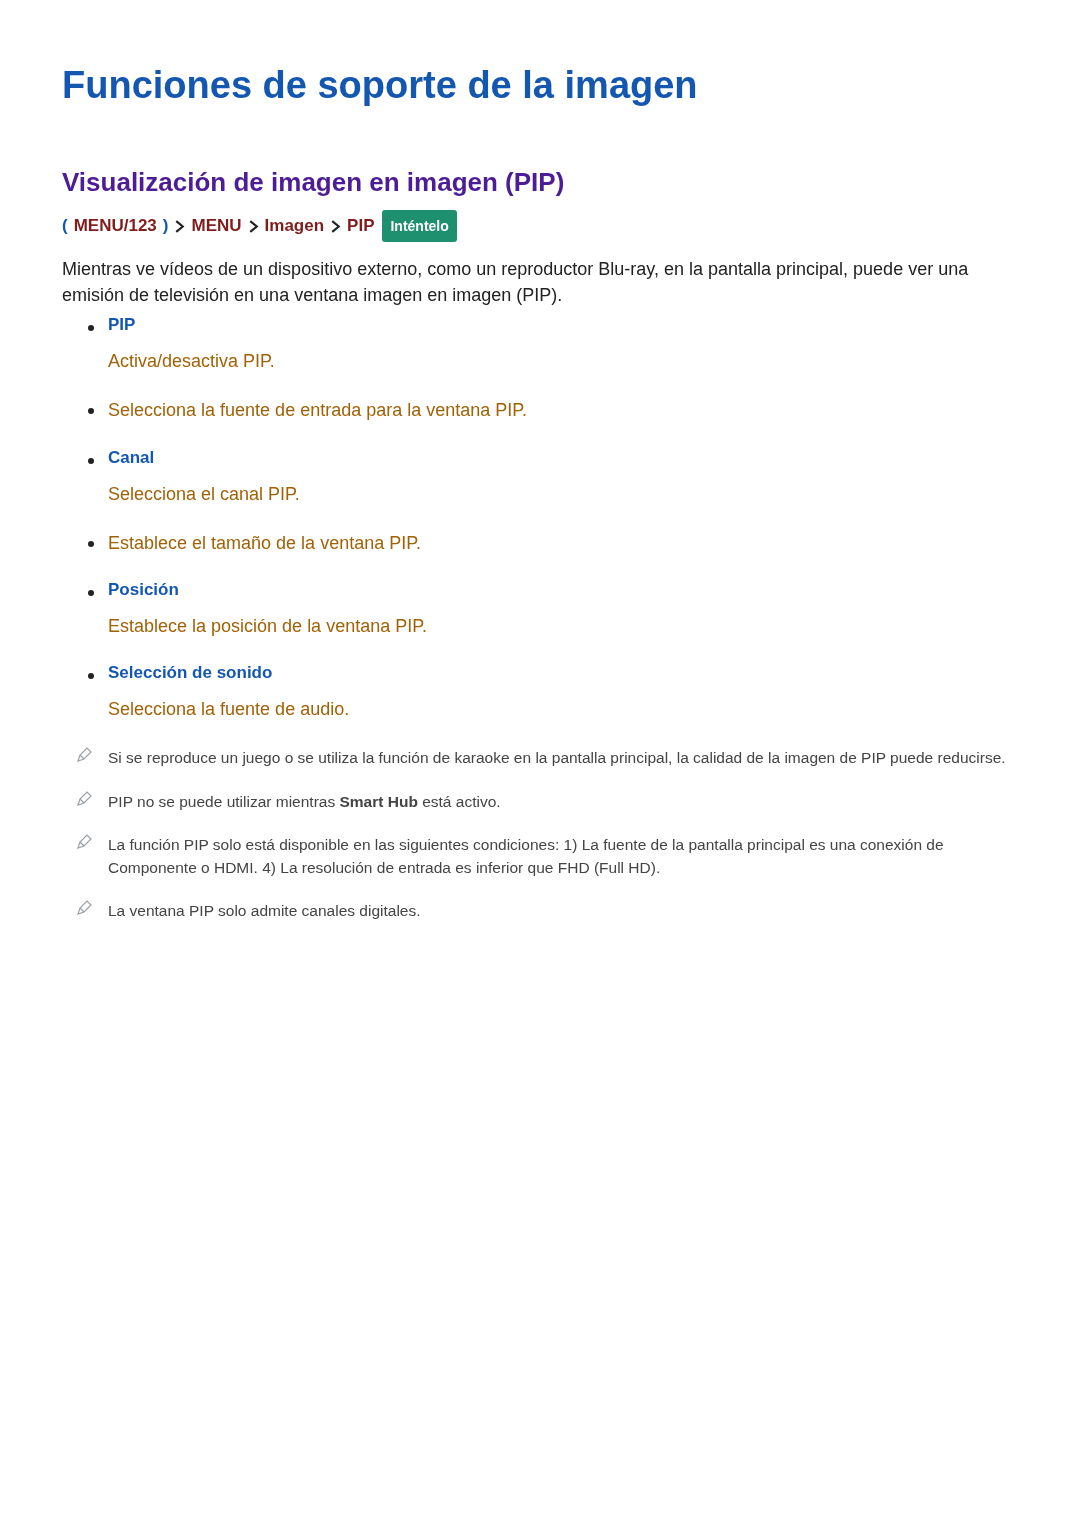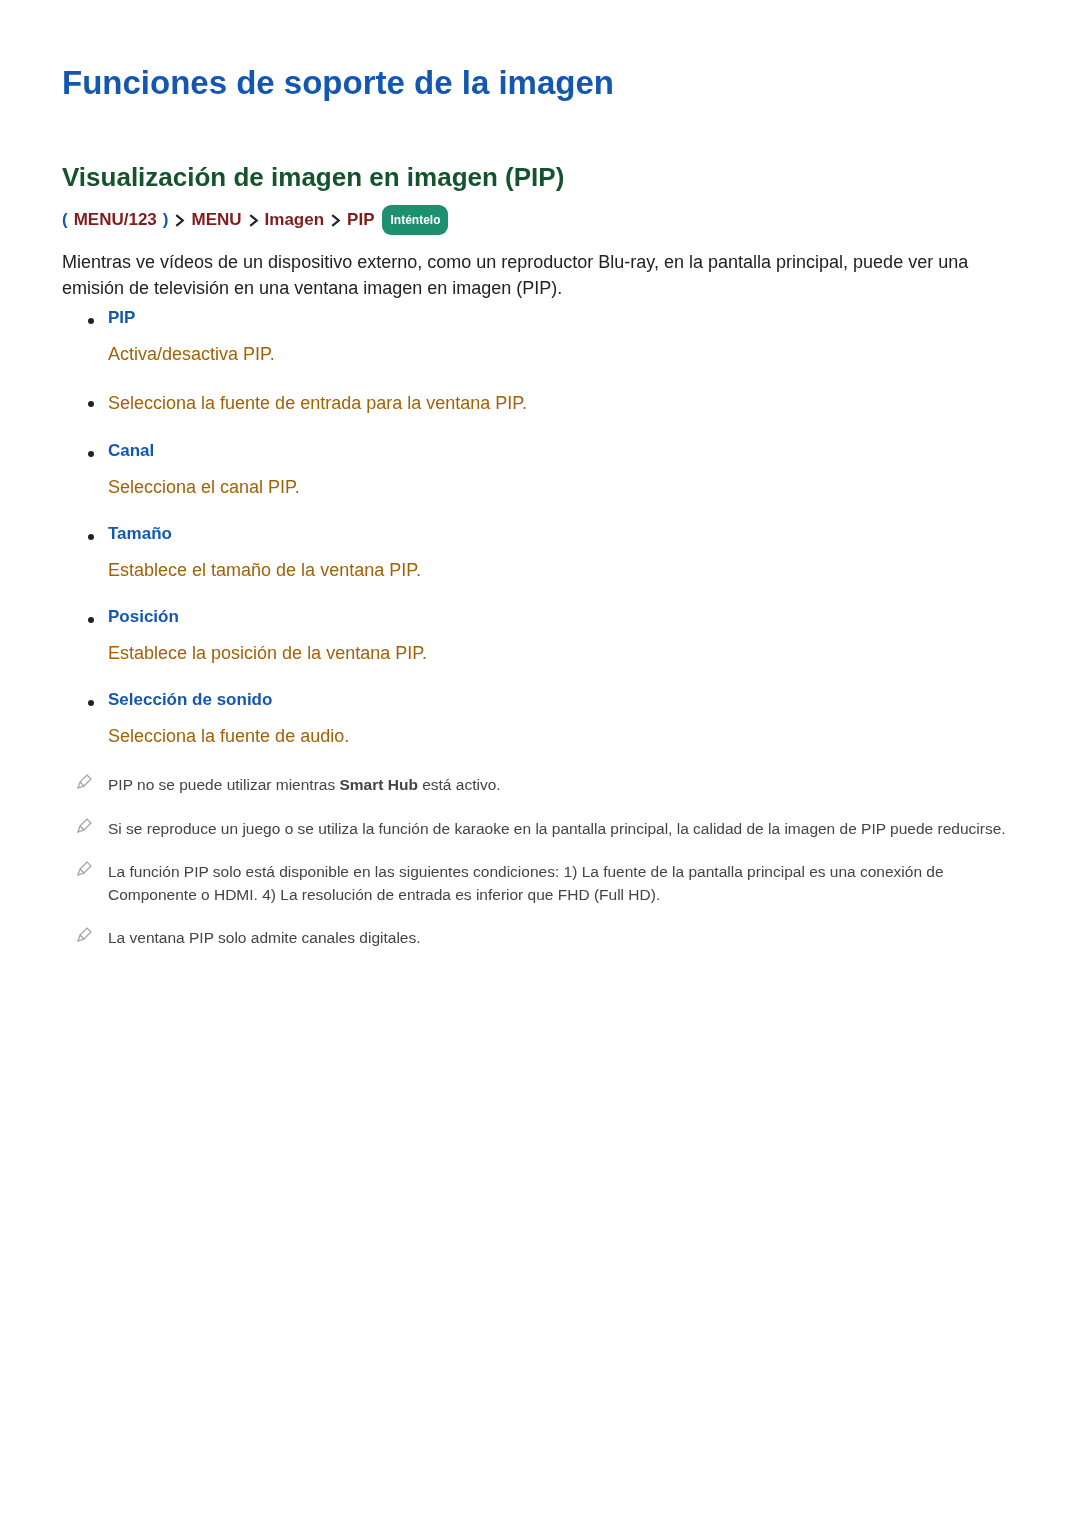--- a/index.html
+++ b/index.html
@@ -9,49 +9,49 @@
     color: #222;
     background: #fff;
   }
   .page {
     width: 1080px;
     min-height: 1527px;
     padding: 64px 62px 0 62px;
     box-sizing: border-box;
   }
   h1.main-title {
-    font-size: 33px;
+    font-size: 38px;
     font-weight: bold;
     color: #1457b1;
     margin: 0 0 60px 0;
   }
   h2.section-title {
     font-size: 26px;
     font-weight: bold;
-    color: #14532d;
+    color: #4c1d95;
     margin: 0 0 12px 0;
   }
   .breadcrumb {
     font-size: 17px;
     font-weight: bold;
     margin: 0 0 14px 0;
     display: flex;
     align-items: center;
     flex-wrap: wrap;
     gap: 6px;
   }
   .breadcrumb .paren { color: #1457b1; font-weight: bold; }
   .breadcrumb .step { color: #7f1d1d; }
   .breadcrumb svg { flex: 0 0 auto; }
   .try-btn {
     background: #1e8f6f;
     color: #fff;
-    font-size: 12px;
+    font-size: 14px;
     font-weight: bold;
-    border-radius: 9px;
+    border-radius: 3px;
     padding: 8px 8px;
     margin-left: 2px;
   }
   p.body {
     font-size: 18px;
     line-height: 1.45;
     margin: 0 0 7px 0;
     color: #222;
   }
   ul.feature-list {
@@ -142,47 +142,46 @@
       <span class="feat-desc">Activa/desactiva PIP.</span>
     </li>
     <li>
       <span class="feat-desc">Selecciona la fuente de entrada para la ventana PIP.</span>
     </li>
     <li>
       <span class="feat-title">Canal</span>
       <span class="feat-desc">Selecciona el canal PIP.</span>
     </li>
     <li>
-      <span class="feat-title">Tamaño</span>
       <span class="feat-desc">Establece el tamaño de la ventana PIP.</span>
     </li>
     <li>
       <span class="feat-title">Posición</span>
       <span class="feat-desc">Establece la posición de la ventana PIP.</span>
     </li>
     <li>
       <span class="feat-title">Selección de sonido</span>
       <span class="feat-desc">Selecciona la fuente de audio.</span>
     </li>
   </ul>
 
   <ul class="note-list">
     <li>
       <svg class="pencil" width="16" height="16" viewBox="0 0 16 16">
           <path d="M2 14 L4 8 L11 1 L15 5 L8 12 Z" fill="none" stroke="#9aa0a6" stroke-width="1.2"></path>
           <line x1="4" y1="8" x2="8" y2="12" stroke="#9aa0a6" stroke-width="1.2"></line>
         </svg>
-      <span class="note-text"><span>PIP no se puede utilizar mientras </span><strong>Smart Hub</strong><span> está activo.</span></span>
+      <span class="note-text">Si se reproduce un juego o se utiliza la función de karaoke en la pantalla principal, la calidad de la imagen de PIP puede reducirse.</span>
     </li>
     <li>
       <svg class="pencil" width="16" height="16" viewBox="0 0 16 16">
           <path d="M2 14 L4 8 L11 1 L15 5 L8 12 Z" fill="none" stroke="#9aa0a6" stroke-width="1.2"></path>
           <line x1="4" y1="8" x2="8" y2="12" stroke="#9aa0a6" stroke-width="1.2"></line>
         </svg>
-      <span class="note-text">Si se reproduce un juego o se utiliza la función de karaoke en la pantalla principal, la calidad de la imagen de PIP puede reducirse.</span>
+      <span class="note-text"><span>PIP no se puede utilizar mientras </span><strong>Smart Hub</strong><span> está activo.</span></span>
     </li>
     <li>
       <svg class="pencil" width="16" height="16" viewBox="0 0 16 16">
           <path d="M2 14 L4 8 L11 1 L15 5 L8 12 Z" fill="none" stroke="#9aa0a6" stroke-width="1.2"></path>
           <line x1="4" y1="8" x2="8" y2="12" stroke="#9aa0a6" stroke-width="1.2"></line>
         </svg>
       <span class="note-text">La función PIP solo está disponible en las siguientes condiciones: 1) La fuente de la pantalla principal es una conexión de Componente o HDMI. 4) La resolución de entrada es inferior que FHD (Full HD).</span>
     </li>
     <li>
       <svg class="pencil" width="16" height="16" viewBox="0 0 16 16">

